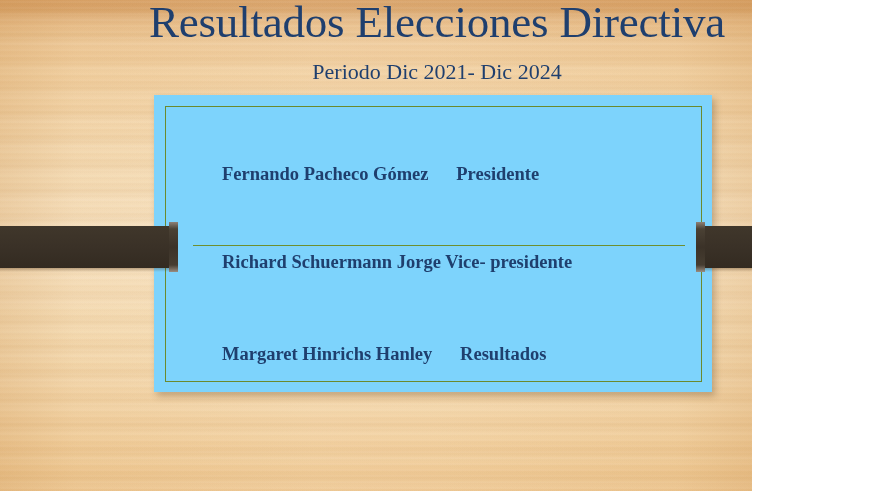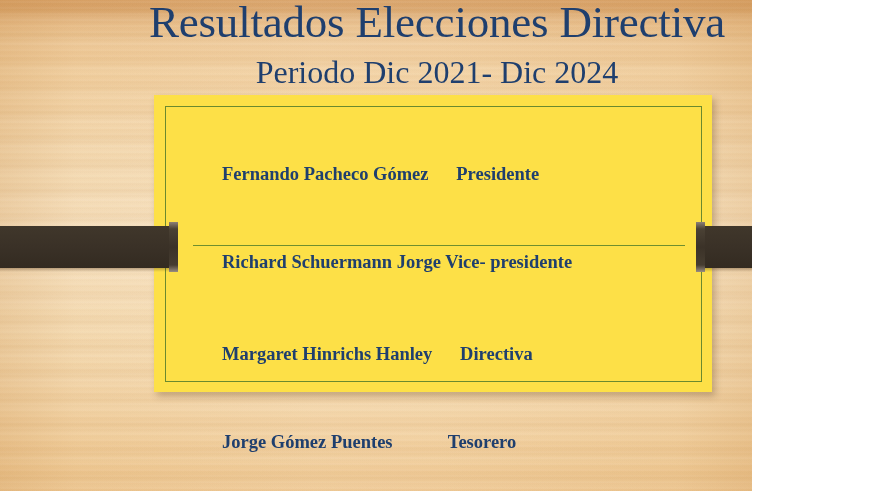--- a/index.html
+++ b/index.html
@@ -108,34 +108,34 @@
     white-space: nowrap;
   }
   .subtitle {
     position: absolute;
     left: 0;
     top: 52px;
     width: 874px;
     text-align: center;
     color: #1f3f6e;
     font-family: "Liberation Serif", serif;
-    font-size: 32px;
+    font-size: 22px;
     line-height: 40px;
     font-weight: 400;
     white-space: nowrap;
   }
 
   
   .card {
     position: absolute;
     left: 154px;
     top: 95px;
     width: 558px;
     height: 297px;
-    background: #fde047;
+    background: #7dd3fc;
     box-shadow: 3px 4px 7px rgba(90,62,30,0.32);
   }
   .card-inner {
     position: absolute;
     left: 11px;
     top: 11px;
     right: 10px;
     bottom: 10px;
     border: 1px solid #6b8a2e;
     box-sizing: border-box;
@@ -232,26 +232,23 @@
 
       <div class="row">
         <span class="nm">Fernando Pacheco Gómez</span><span class="nm">      </span><span class="rl">Presidente</span>
       </div>
 
       <div class="row">
         <span class="nm">Richard Schuermann Jorge</span><span class="nm"> </span><span class="rl">Vice- presidente</span>
       </div>
 
       <div class="row" style="margin-top:26px">
-        <span class="nm">Margaret Hinrichs Hanley</span><span class="nm">      </span><span class="rl">Directiva</span>
+        <span class="nm">Margaret Hinrichs Hanley</span><span class="nm">      </span><span class="rl">Resultados</span>
       </div>
 
-      <div class="row">
-        <span class="nm">Jorge Gómez Puentes</span><span class="nm">            </span><span class="rl">Tesorero</span>
-      </div>
 
     </div>
   </div>
 
   <div class="bar-shadow bs-left"></div>
   <div class="bar-shadow bs-right"></div>
 
   <div class="bar bar-left"></div>
   <div class="bar-cap cap-left"></div>
 

